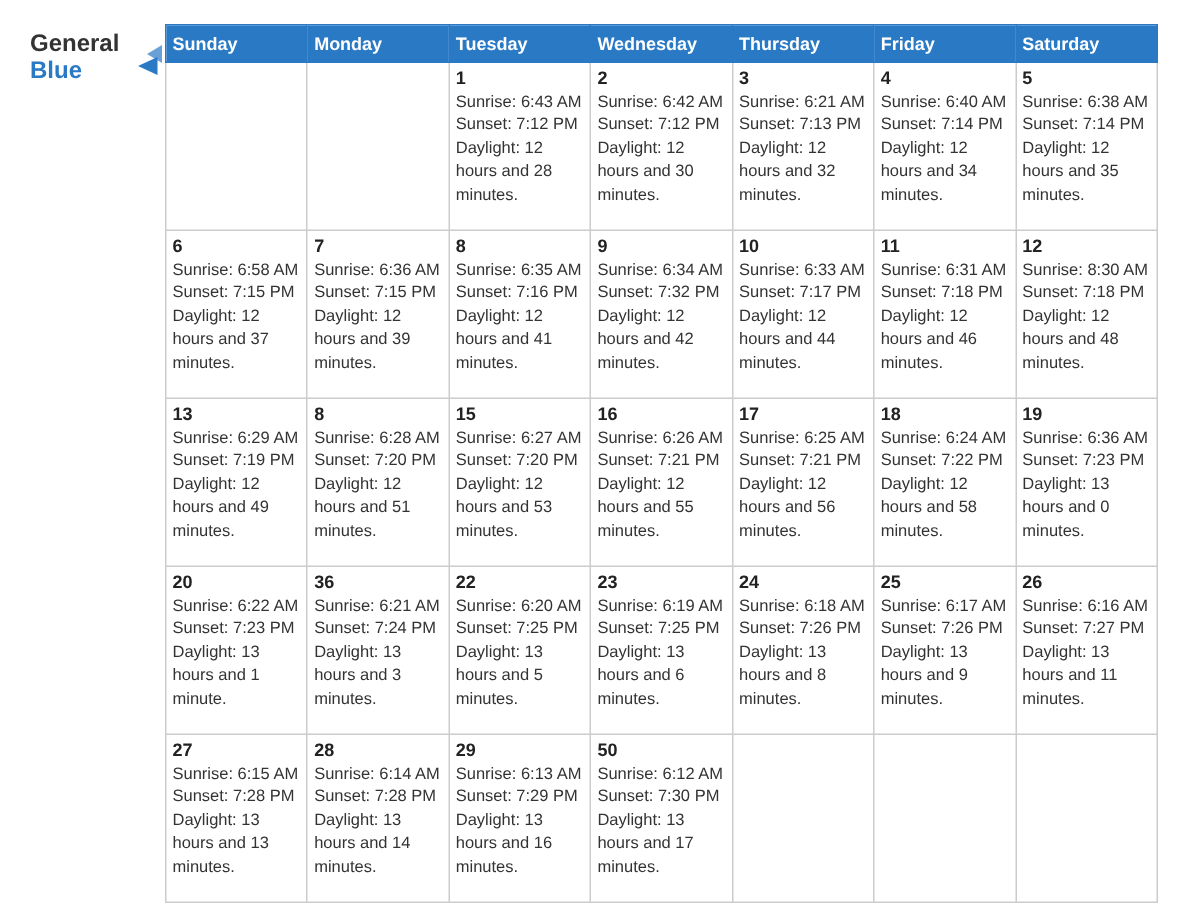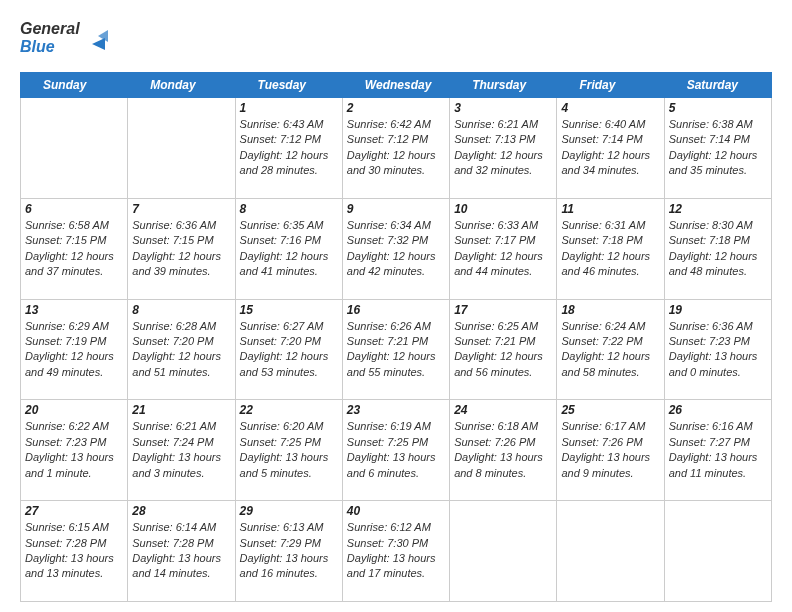--- a/index.html
+++ b/index.html
@@ -8,22 +8,21 @@
       height: 612px;
       font-family: Arial, sans-serif;
       background: #fff;
       overflow: hidden;
     }
     .page {
       width: 792px;
       height: 612px;
       padding: 16px 20px 10px 20px;
       display: flex;
-      flex-direction: column;
-      font-style: italic;
+      flex-direction: row;
     }
     .header {
       display: flex;
       justify-content: space-between;
       align-items: flex-start;
       margin-bottom: 10px;
     }
     .logo {
       display: flex;
       align-items: center;
@@ -47,21 +46,21 @@
       border: 1px solid #ccc;
       border-collapse: collapse;
       width: 100%;
       table-layout: fixed;
     }
     .calendar th {
       background: #2979c5;
       color: #fff;
       font-size: 12px;
       font-weight: bold;
-      padding: 5px 22px;
+      padding: 5px 4px;
       text-align: left;
       border: 1px solid #2979c5;
     }
     .calendar td {
       border: 1px solid #ccc;
       vertical-align: top;
       padding: 3px 4px;
       font-size: 10px;
       color: #333;
       height: 85px;
@@ -260,21 +259,21 @@
         </tr>
         <tr>
           <td>
             <span class="day-num">20</span>
             <div class="day-info">Sunrise: 6:22 AM
 Sunset: 7:23 PM
 Daylight: 13 hours
 and 1 minute.</div>
           </td>
           <td>
-            <span class="day-num">21</span>
+            <span class="day-num">36</span>
             <div class="day-info">Sunrise: 6:21 AM
 Sunset: 7:24 PM
 Daylight: 13 hours
 and 3 minutes.</div>
           </td>
           <td>
             <span class="day-num">22</span>
             <div class="day-info">Sunrise: 6:20 AM
 Sunset: 7:25 PM
 Daylight: 13 hours
@@ -325,21 +324,21 @@
 and 14 minutes.</div>
           </td>
           <td>
             <span class="day-num">29</span>
             <div class="day-info">Sunrise: 6:13 AM
 Sunset: 7:29 PM
 Daylight: 13 hours
 and 16 minutes.</div>
           </td>
           <td>
-            <span class="day-num">40</span>
+            <span class="day-num">50</span>
             <div class="day-info">Sunrise: 6:12 AM
 Sunset: 7:30 PM
 Daylight: 13 hours
 and 17 minutes.</div>
           </td>
           <td class="empty"></td>
           <td class="empty"></td>
           <td class="empty"></td>
         </tr>
       </tbody>

